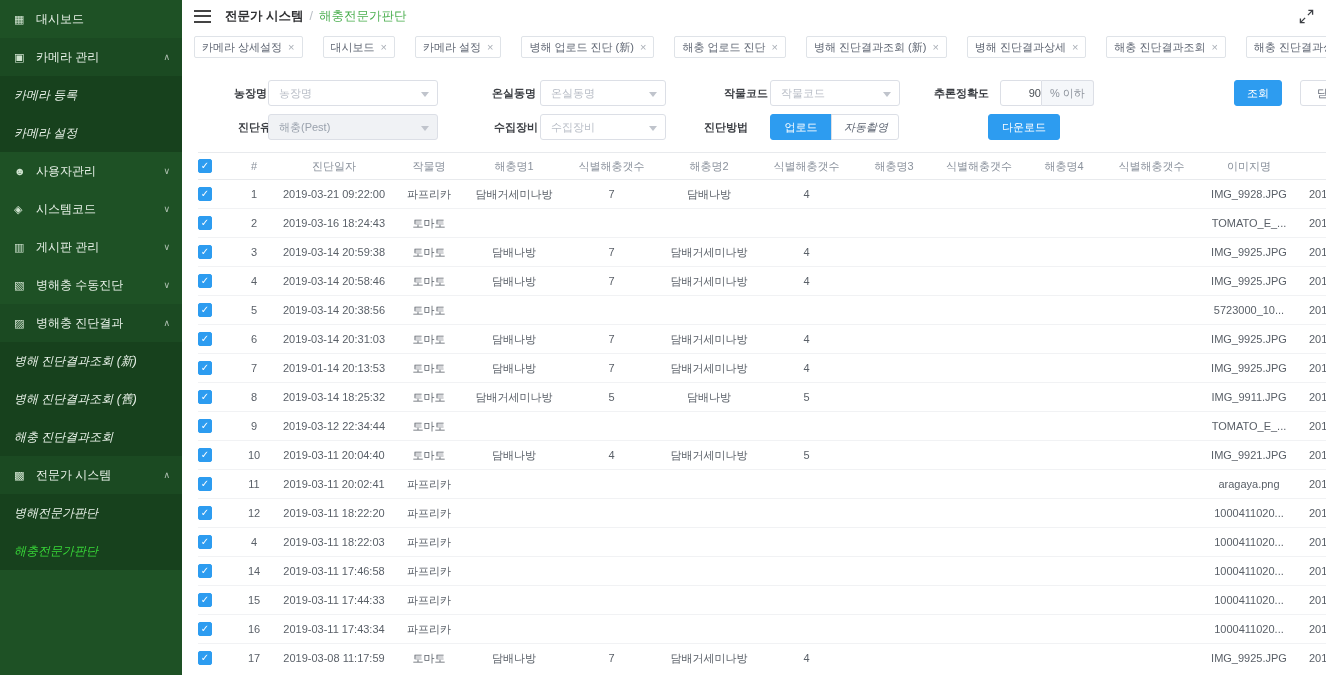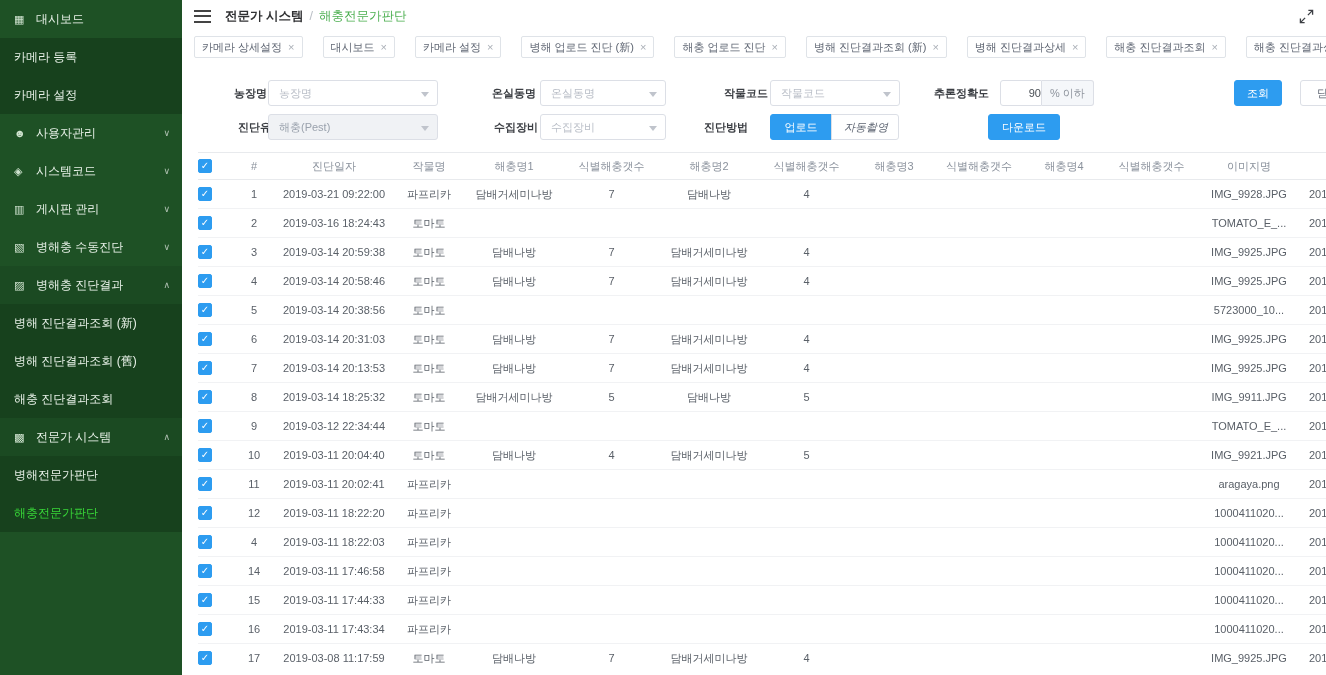--- a/index.html
+++ b/index.html
@@ -6,21 +6,21 @@
   html,body { width:1326px; height:675px; overflow:hidden;
     font-family:"Liberation Sans","DejaVu Sans",sans-serif; background:#fff; }
   .app { display:flex; width:1326px; height:675px; }
 
   
   .sidebar { width:182px; height:675px; flex:none;
     background:var(--sidebar-bg,#1e5125); overflow:hidden; }
   .side-item { position:relative; display:flex; align-items:center; height:38px;
     padding-left:14px; color:#e9f2e9; font-size:12px; cursor:pointer; }
   .side-item.expanded { background:var(--sidebar-group-bg,#1b4a22); }
-  .side-item.sub { background:var(--sidebar-sub-bg,#17411d); }
+  .side-item.sub { background:var(--sidebar-sub-bg,#17411d);font-style:italic; }
   .side-item.active .s-label { color:var(--sidebar-active-text,#38d738); }
   .s-icon { width:22px; flex:none; font-size:11px; color:#cfe3cf; }
   .s-icon::before { content:"▦"; }
   .s-icon[data-icon="camera"]::before  { content:"▣"; }
   .s-icon[data-icon="users"]::before   { content:"☻"; }
   .s-icon[data-icon="code"]::before    { content:"◈"; }
   .s-icon[data-icon="farm"]::before    { content:"▤"; }
   .s-icon[data-icon="board"]::before   { content:"▥"; }
   .s-icon[data-icon="manual"]::before  { content:"▧"; }
   .s-icon[data-icon="results"]::before { content:"▨"; }
@@ -110,20 +110,25 @@
 
   <aside class="sidebar">
     <nav>
 
         <div class="side-item">
           <span class="s-icon" data-icon="dashboard"></span>
           <span class="s-label">대시보드</span>
 
         </div>
 
+        <div class="side-item expanded">
+          <span class="s-icon" data-icon="camera"></span>
+          <span class="s-label">카메라 관리</span>
+          <span class="s-chev" data-chev="up"></span>
+        </div>
 
         <div class="side-item sub">
 
           <span class="s-label">카메라 등록</span>
 
         </div>
 
         <div class="side-item sub">
 
           <span class="s-label">카메라 설정</span>
@@ -473,21 +478,21 @@
             <div class="td" data-col="cnt4"></div>
             <div class="td" data-col="img">IMG_9925.JPG</div>
             <div class="td" data-col="extra">201</div>
           </div>
 
           <div class="tr">
             <div class="td c-check">
               <span class="cb checked"></span>
             </div>
             <div class="td" data-col="num">7</div>
-            <div class="td" data-col="date">2019-03-14 20:13:53</div>
+            <div class="td" data-col="date">2019-01-14 20:13:53</div>
             <div class="td" data-col="crop">토마토</div>
             <div class="td" data-col="pest1">담배나방</div>
             <div class="td" data-col="cnt1">7</div>
             <div class="td" data-col="pest2">담배거세미나방</div>
             <div class="td" data-col="cnt2">4</div>
             <div class="td" data-col="pest3"></div>
             <div class="td" data-col="cnt3"></div>
             <div class="td" data-col="pest4"></div>
             <div class="td" data-col="cnt4"></div>
             <div class="td" data-col="img">IMG_9925.JPG</div>

